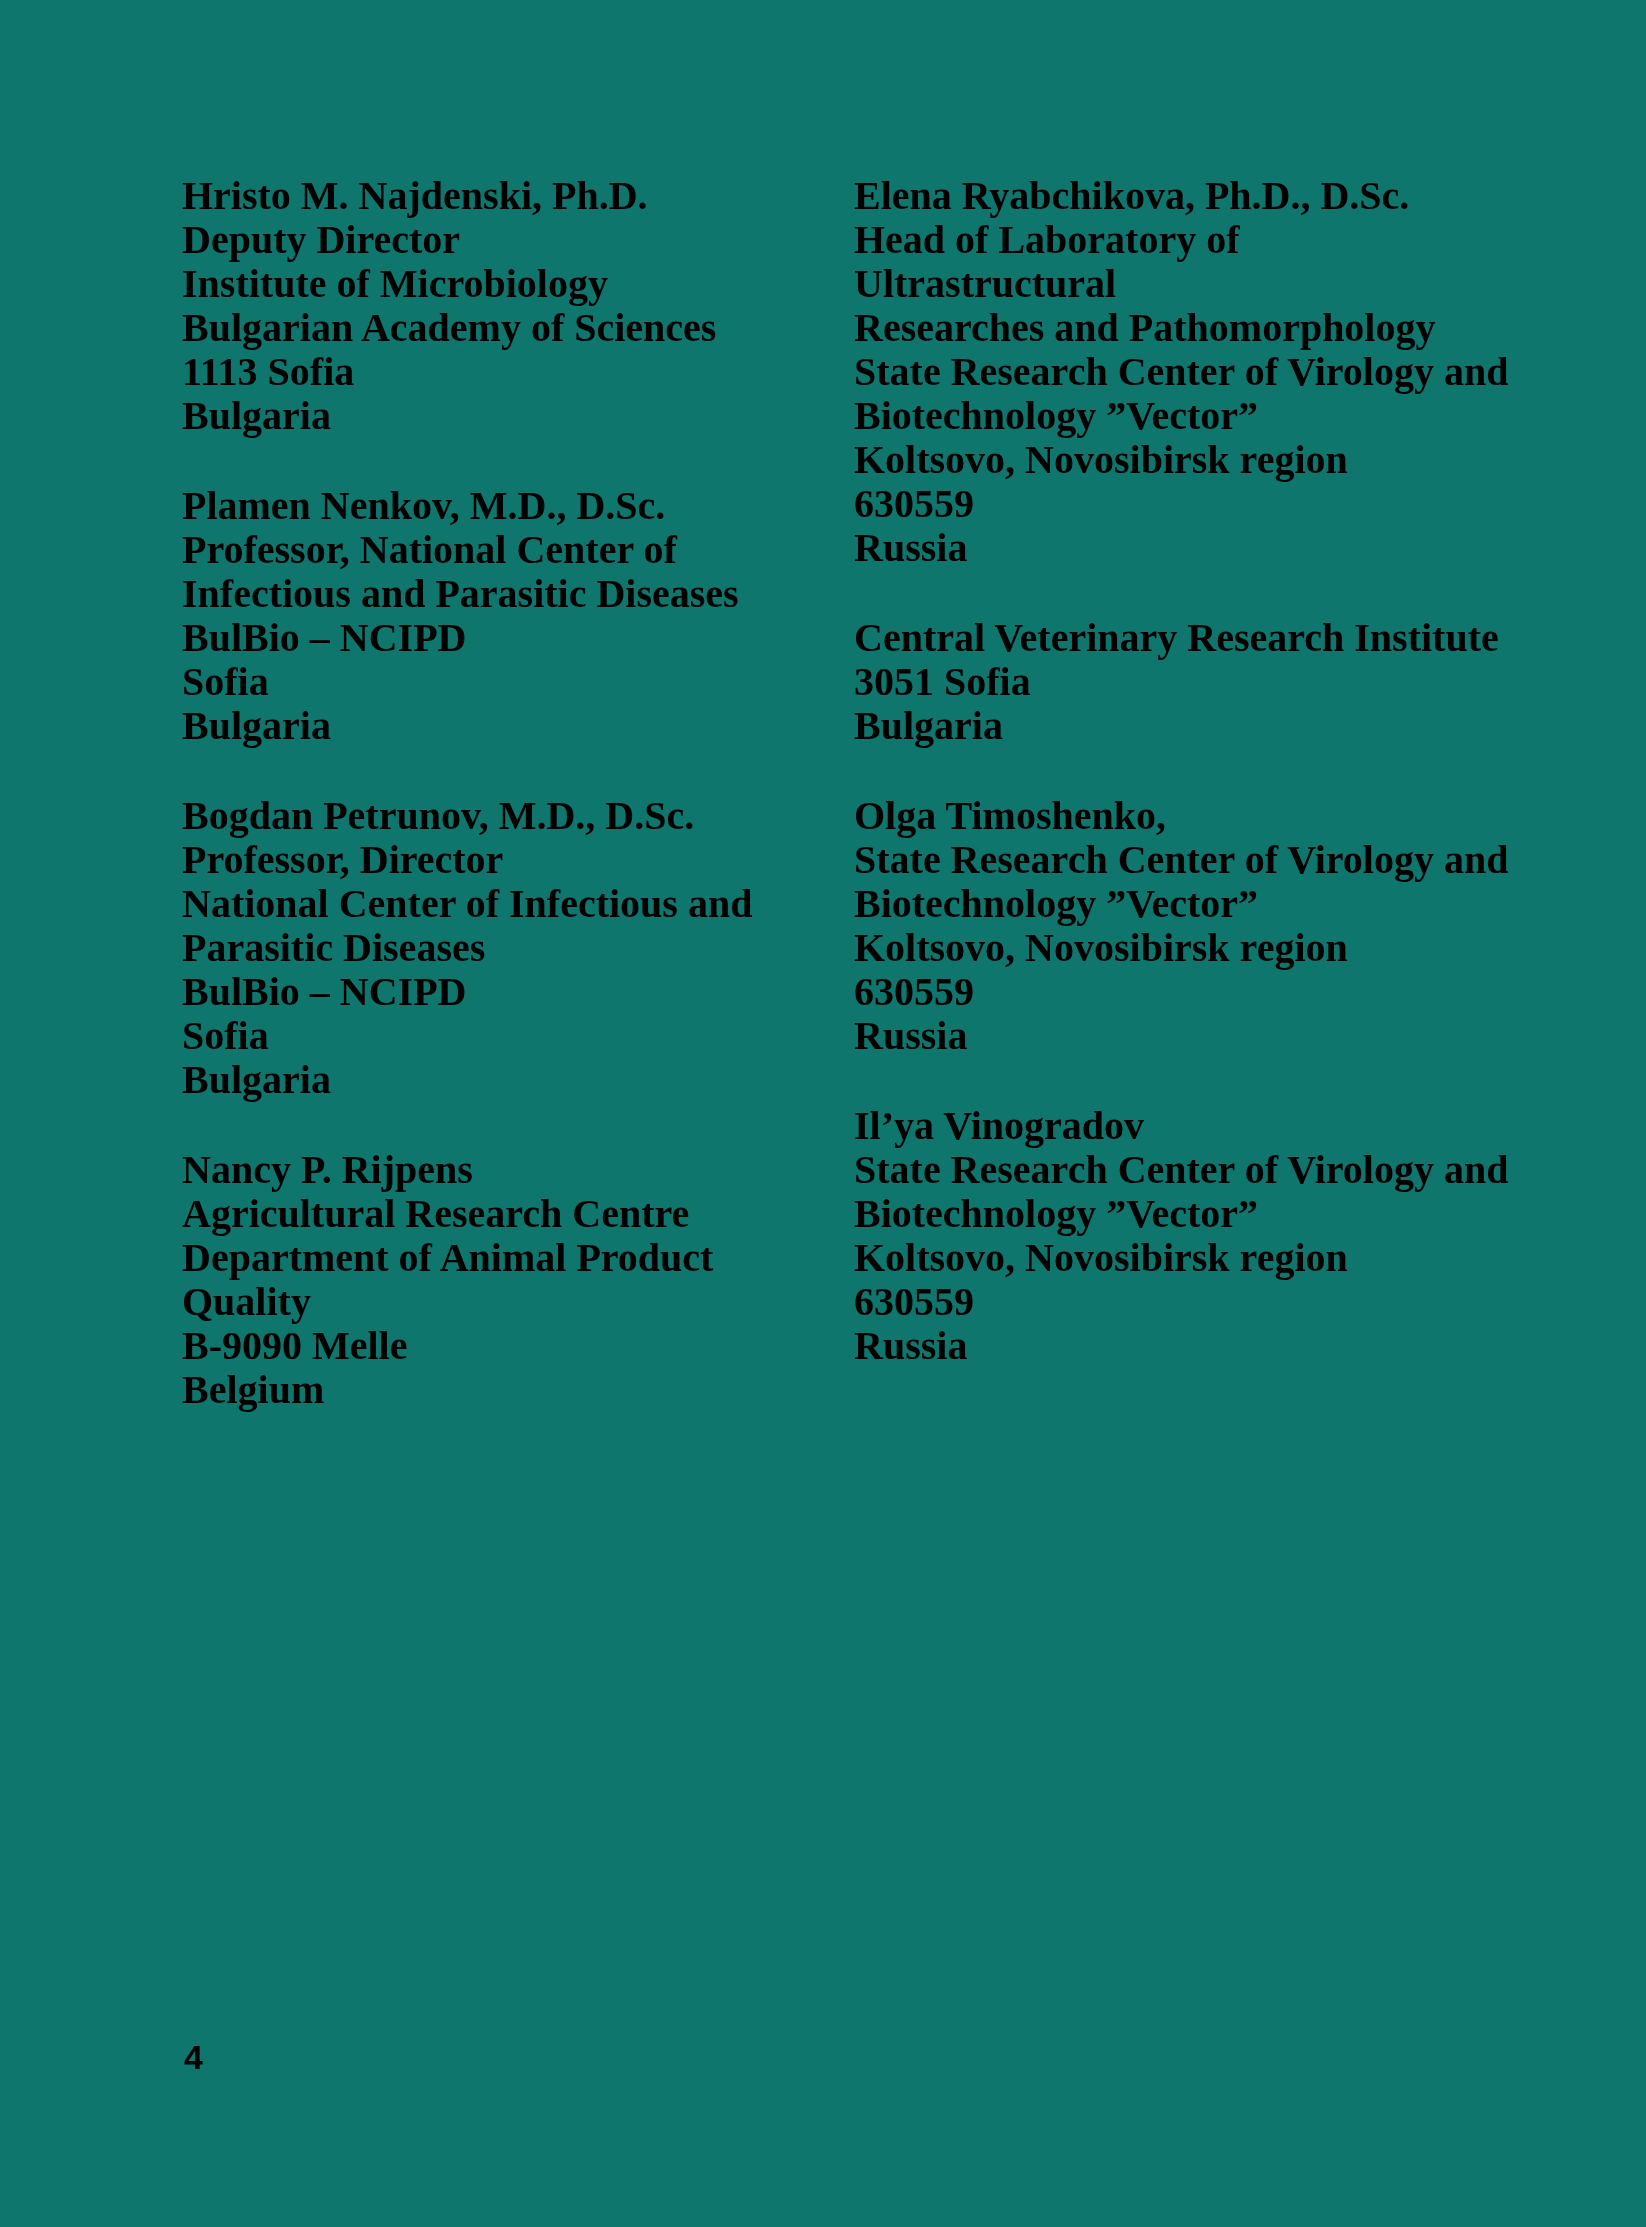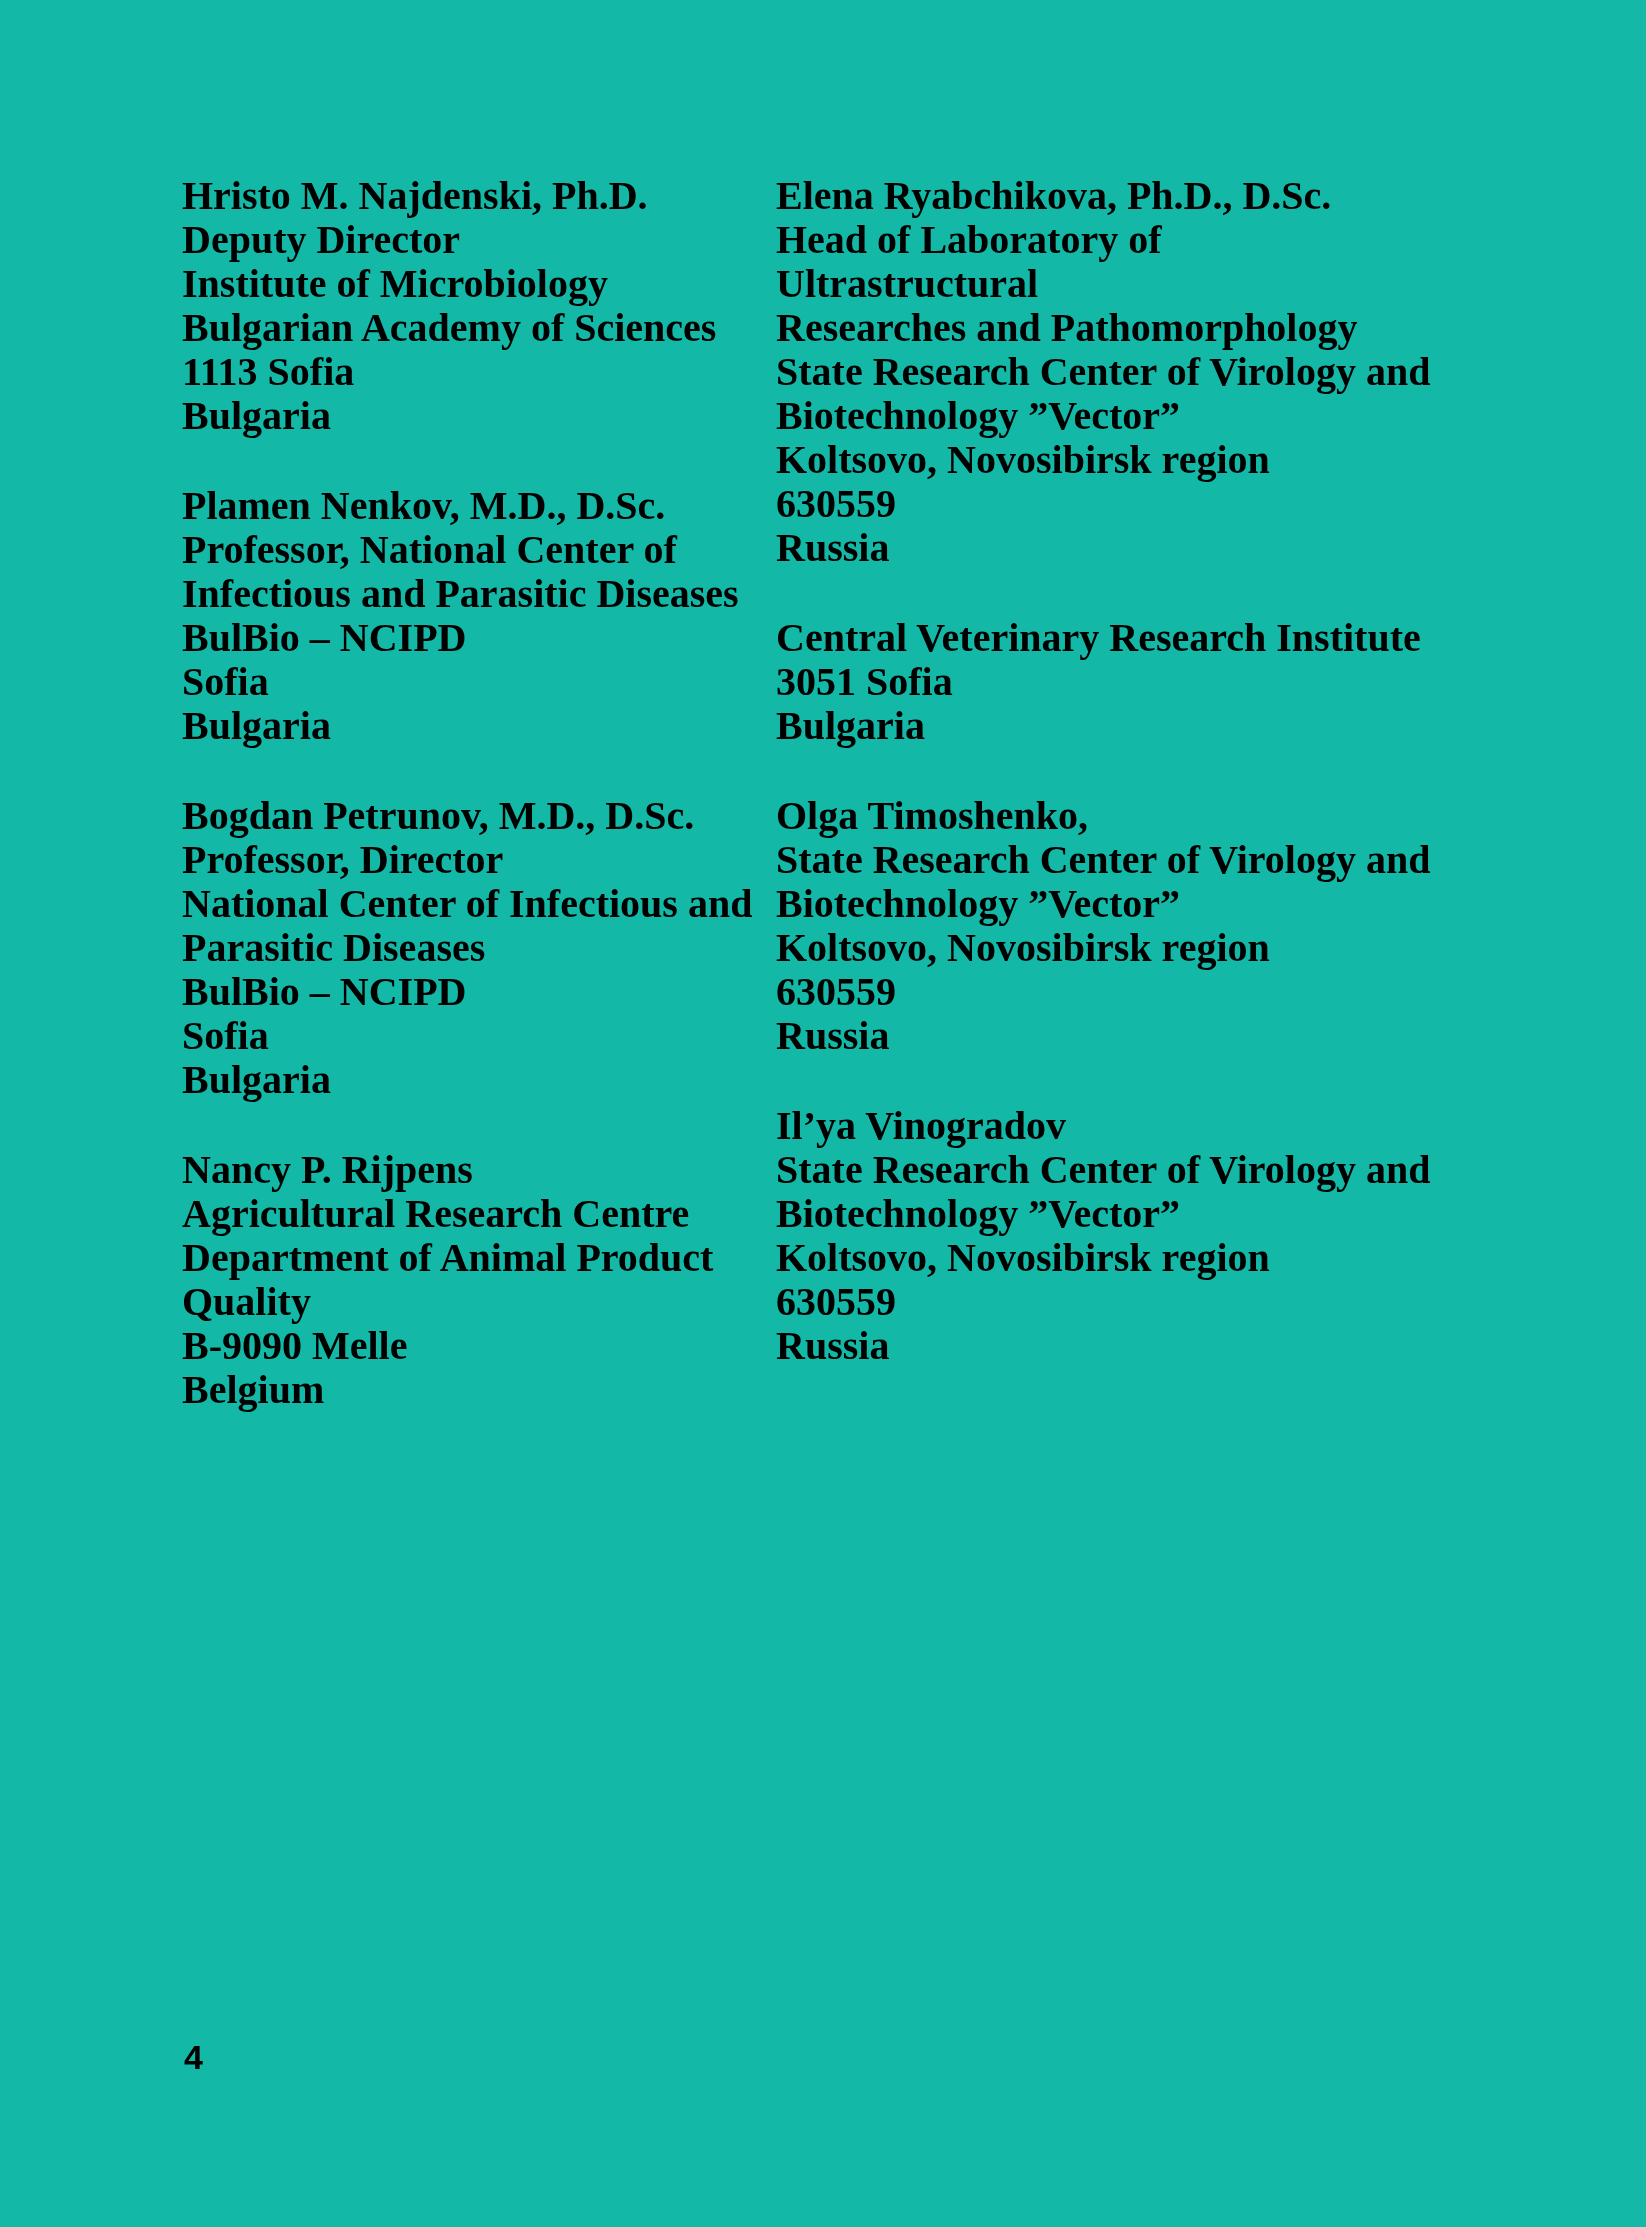--- a/index.html
+++ b/index.html
@@ -4,33 +4,33 @@
 <style>
   html, body {
     margin: 0;
     padding: 0;
     background: #e8e8e8;
   }
   .page {
     position: relative;
     width: 1646px;
     height: 2227px;
-    background: #14b8a6;
+    background: #0f766e;
     color: #000000;
     font-family: "Liberation Serif", "DejaVu Serif", serif;
     font-size: 40px;
     line-height: 44px;
     overflow: hidden;
   }
   .column {
     position: absolute;
     top: 174px;
   }
   .col-left  { left: 182px; width: 615px; }
-  .col-right { left: 776px; width: 656px; }
+  .col-right { left: 854px; width: 656px; }
   .entry { margin: 0 0 46px 0; }
   .entry .name { font-weight: bold; }
   .entry .line { font-weight: bold; }
   .page-number {
     position: absolute;
     left: 184px;
     top: 2035px;
     font-family: "Liberation Sans", "DejaVu Sans", sans-serif;
     font-weight: bold;
     font-size: 34px;

